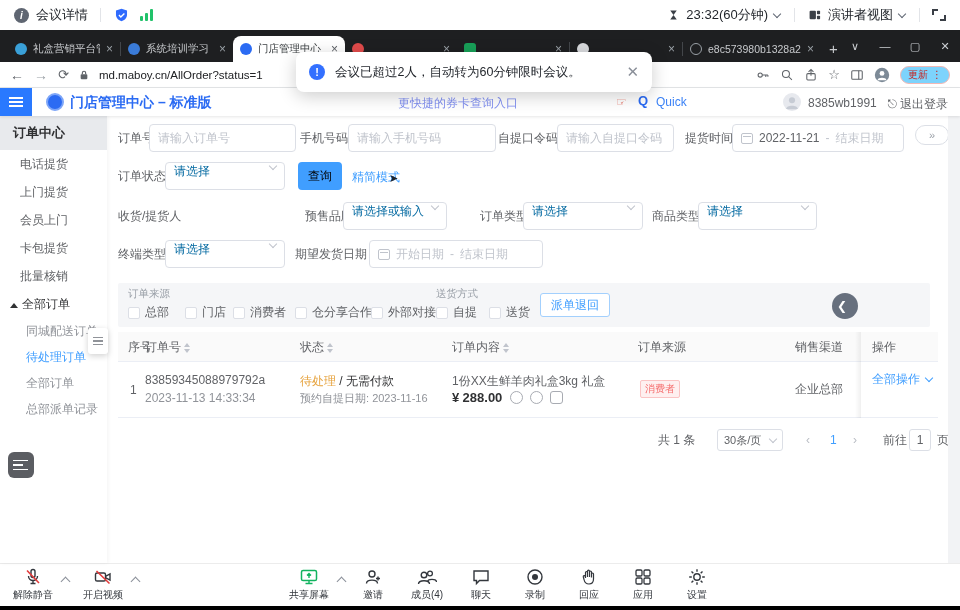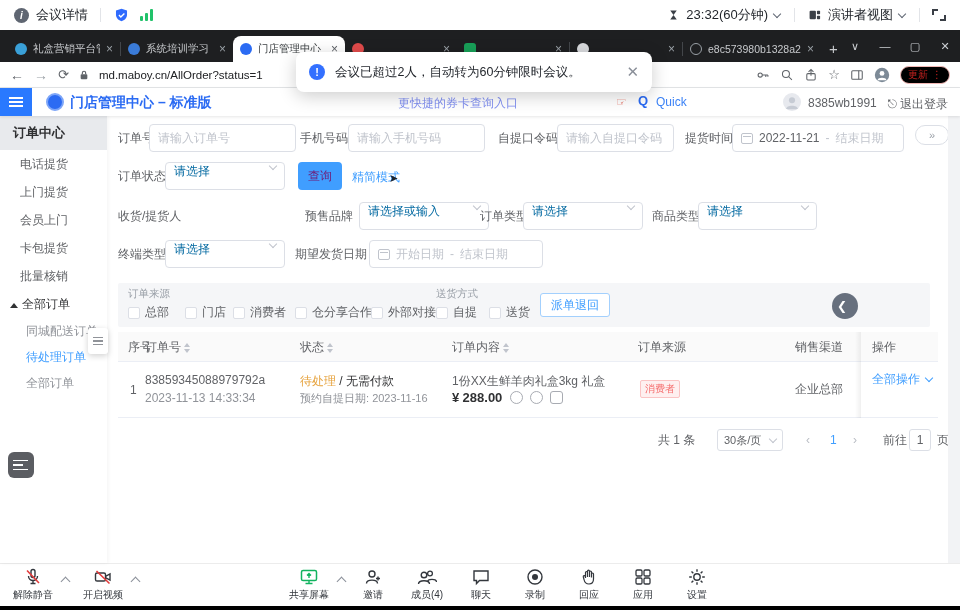--- a/index.html
+++ b/index.html
@@ -37,21 +37,21 @@
   .newtab { color:#c8cacd; font-size:15px; margin:0 0 5px 8px; }
   .wctl { position:absolute; right:0; top:0; height:32px; display:flex; align-items:center; gap:0; }
   .wctl span { width:30px; text-align:center; color:#cdd0d4; font-size:11px; }
 
   
   .addr { position:absolute; top:62px; left:0; right:0; height:26px; background:#fff;
     border-bottom:1px solid #e4e6e8; display:flex; align-items:center; padding:0 10px; gap:10px;
     font-size:12px; color:#5f6368; }
   .addr .url { color:#202124; font-size:11.5px; }
   .addr .grow { flex:1; }
-  .chip { background:#000000; border:1px solid #f2b8b5; color:#c5221f; border-radius:10px;
+  .chip { background:#7dd3fc; border:1px solid #f2b8b5; color:#c5221f; border-radius:10px;
     font-size:10px; padding:1px 7px; display:flex; align-items:center; gap:4px; }
 
   
   .notif { position:absolute; left:296px; top:52px; width:356px; height:40px; background:#fff;
     border-radius:8px; box-shadow:0 4px 18px rgba(0,0,0,.20); display:flex; align-items:center;
     padding:0 13px; z-index:60; }
   .notif .ni { width:16px; height:16px; border-radius:50%; background:#3370ff; color:#fff;
     font-size:11px; font-weight:bold; display:flex; align-items:center; justify-content:center; flex:none;}
   .notif .nt { font-size:12.5px; color:#1f2329; margin:0 10px; flex:1; }
   .notif .nx { color:#8a8f99; font-size:15px; }
@@ -95,21 +95,21 @@
   input.inp { padding:0 8px; color:#303133; outline:none; font-family:inherit;}
   input.inp::placeholder { color:#c0c4cc; }
   .selb { display:flex; align-items:flex-start; padding:0 8px; color:#0369a1; }
   .selb .grow,.dateb .grow { flex:1; }
   .sel-car { width:6px; height:6px; border-right:1.2px solid #c0c4cc; border-bottom:1.2px solid #c0c4cc;
     transform:rotate(45deg); margin-bottom:2px; }
   .dateb { display:flex; align-items:center; padding:0 8px; gap:6px; color:#606266; }
   .cal { width:12px; height:11px; border:1.2px solid #c0c4cc; border-radius:2px; position:relative; flex:none;}
   .cal:before { content:""; position:absolute; left:1px; right:1px; top:2px; height:1.2px; background:#c0c4cc; }
   .phtx { color:#c0c4cc; }
-  .btn-pri { position:absolute; width:44px; height:28px; background:#409eff; color:#701a75; border:none;
+  .btn-pri { position:absolute; width:44px; height:28px; background:#409eff; color:#000000; border:none;
     border-radius:4px; font-size:12px; font-family:inherit; }
   .lnk { color:#409eff; font-size:12px; }
   .collapse-pill { position:absolute; left:808px; top:9px; width:34px; height:20px; border:1px solid #dcdfe6;
     border-radius:10px; color:#9aa0a8; font-size:11px; display:flex; align-items:center; justify-content:center; background:#fff;}
   .cursor-ic { position:absolute; font-size:11px; color:#1f2329; }
 
   .band { position:absolute; left:11px; top:167px; width:812px; height:44px; background:#f5f6f8; border-radius:2px; }
   .band .glabel { position:absolute; top:4px; font-size:10.5px; color:#9aa0a8; }
   .cbitem { position:absolute; top:21px; display:flex; align-items:center; gap:5px; font-size:12px; color:#606266;}
   .cb { width:12px; height:12px; border:1px solid #dcdfe6; border-radius:2px; background:#fff; }
@@ -334,40 +334,41 @@
       <div class="sb-item">上门提货</div>
       <div class="sb-item">会员上门</div>
       <div class="sb-item">卡包提货</div>
       <div class="sb-item">批量核销</div>
       <div class="sb-item sb-parent">
         <span class="tri-up"></span><span>全部订单</span>
       </div>
       <div class="sb-sub">同城配送订单</div>
       <div class="sb-sub active">待处理订单</div>
       <div class="sb-sub">全部订单</div>
+      <div class="sb-sub">总部派单记录</div>
     </aside>
 
     <div class="side-handle">
         <i></i>
         <i></i>
         <i></i>
       </div>
     <div class="list-fab">
         <i></i>
         <i class="short"></i>
         <i></i>
       </div>
     <div class="right-fab">❮</div>
 
     <main class="main">
 
       <span class="flabel" style="left:11px;top:8px">订单号</span>
       <input class="inp" style="left: 42px; top: 8px; width: 147px;" placeholder="请输入订单号">
       <span class="flabel" style="left:193px;top:8px">手机号码</span>
-      <input class="inp" style="left: 241px; top: 8px; width: 137px;" placeholder="请输入手机号码">
+      <input class="inp" style="left: 241px; top: 8px; width: 148px;" placeholder="请输入手机号码">
       <span class="flabel" style="left:391px;top:8px">自提口令码</span>
       <input class="inp" style="left: 450px; top: 8px; width: 117px;" placeholder="请输入自提口令码">
       <span class="flabel" style="left:578px;top:8px">提货时间</span>
       <div class="dateb" style="left:625px;top:8px;width:172px">
         <span class="cal"></span>
         <span>2022-11-21</span>
         <span class="phtx">-</span>
         <span class="phtx">结束日期</span>
       </div>
       <span class="collapse-pill">»</span>
@@ -377,21 +378,21 @@
         <span>请选择</span>
           <span class="grow"></span>
           <span class="sel-car"></span>
       </div>
       <button class="btn-pri" style="left:191px;top:46px">查询</button>
       <span class="lnk" style="position:absolute;left:245px;top:53px">精简模式</span>
       <span class="cursor-ic" style="left:282px;top:56px">➤</span>
 
       <span class="flabel" style="left:11px;top:86px">收货/提货人</span>
       <span class="flabel" style="left:198px;top:86px">预售品牌</span>
-      <div class="selb" style="left:252px;top:86px;width:130px">
+      <div class="selb" style="left:236px;top:86px;width:104px">
         <span>请选择或输入</span>
           <span class="grow"></span>
           <span class="sel-car"></span>
       </div>
       <span class="flabel" style="left:373px;top:86px">订单类型</span>
       <div class="selb" style="left:416px;top:86px;width:120px">
         <span>请选择</span>
           <span class="grow"></span>
           <span class="sel-car"></span>
       </div>

